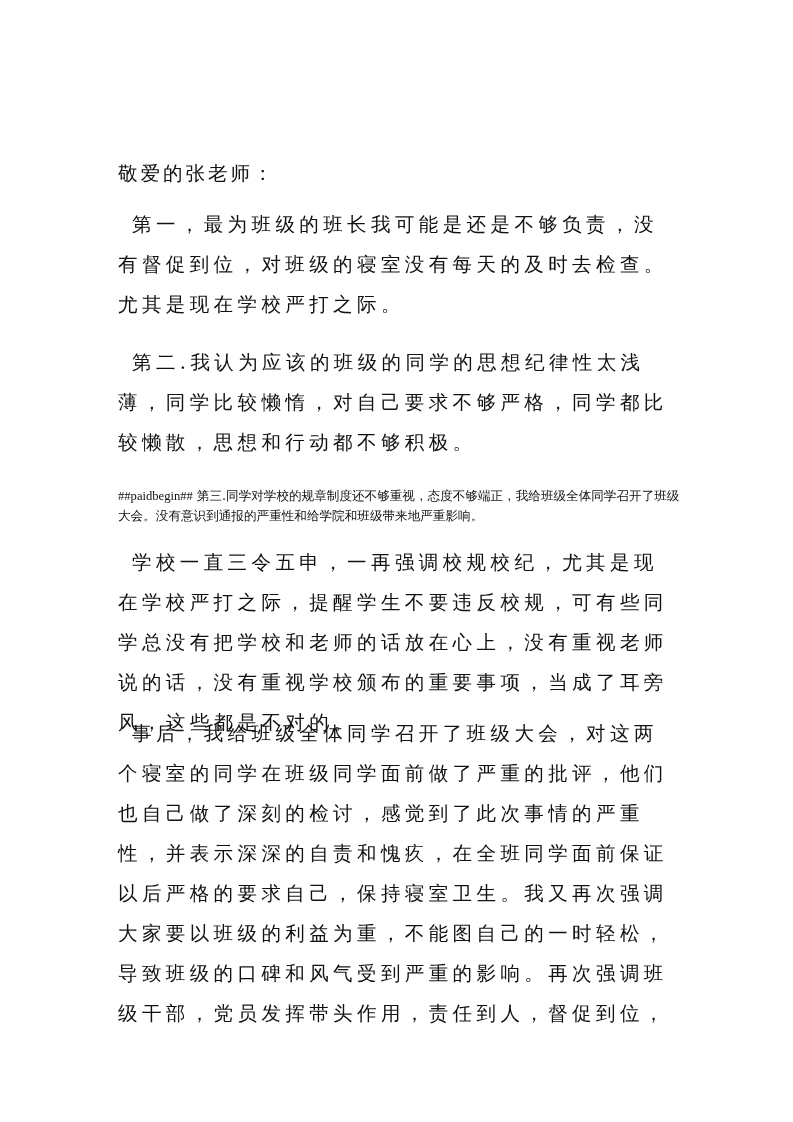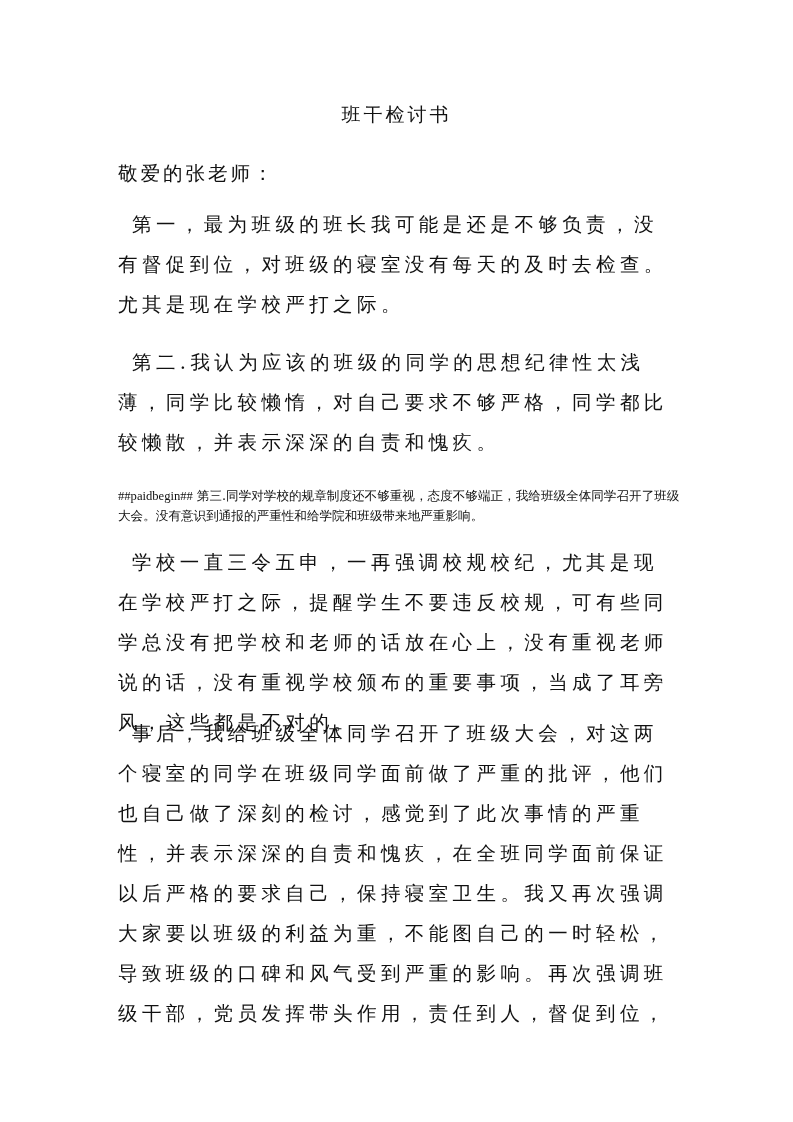--- a/index.html
+++ b/index.html
@@ -16,22 +16,21 @@
   .small { position: absolute; left: 118px; top: 486px; width: 565px; font-size: 12.6px;
            line-height: 20px; font-family: "DejaVu Serif", "Liberation Serif", serif; }
   .marker { font-family: Liberation Serif, serif; font-size: 12.6px; }
   .p3 { top: 543px; }
   .p4 { top: 714px; }
 </style>
 </head>
 <body>
 
 <div class="page">
-  <div class="title">班干检讨书</div>
   <div class="salutation">敬爱的张老师：</div>
   <div class="para p1">第一，最为班级的班长我可能是还是不够负责，没有督促到位，对班级的寝室没有每天的及时去检查。尤其是现在学校严打之际。</div>
-  <div class="para p2">第二.我认为应该的班级的同学的思想纪律性太浅薄，同学比较懒惰，对自己要求不够严格，同学都比较懒散，并表示深深的自责和愧疚。</div>
+  <div class="para p2">第二.我认为应该的班级的同学的思想纪律性太浅薄，同学比较懒惰，对自己要求不够严格，同学都比较懒散，思想和行动都不够积极。</div>
   <div class="small">
     <span class="marker">##paidbegin##</span><span> 第三.同学对学校的规章制度还不够重视，态度不够端正，我给班级全体同学召开了班级大会。没有意识到通报的严重性和给学院和班级带来地严重影响。</span>
   </div>
   <div class="para p3">学校一直三令五申，一再强调校规校纪，尤其是现在学校严打之际，提醒学生不要违反校规，可有些同学总没有把学校和老师的话放在心上，没有重视老师说的话，没有重视学校颁布的重要事项，当成了耳旁风，这些都是不对的。</div>
   <div class="para p4">事后，我给班级全体同学召开了班级大会，对这两个寝室的同学在班级同学面前做了严重的批评，他们也自己做了深刻的检讨，感觉到了此次事情的严重性，并表示深深的自责和愧疚，在全班同学面前保证以后严格的要求自己，保持寝室卫生。我又再次强调大家要以班级的利益为重，不能图自己的一时轻松，导致班级的口碑和风气受到严重的影响。再次强调班级干部，党员发挥带头作用，责任到人，督促到位，</div>
 </div>
 
 </body></html>

